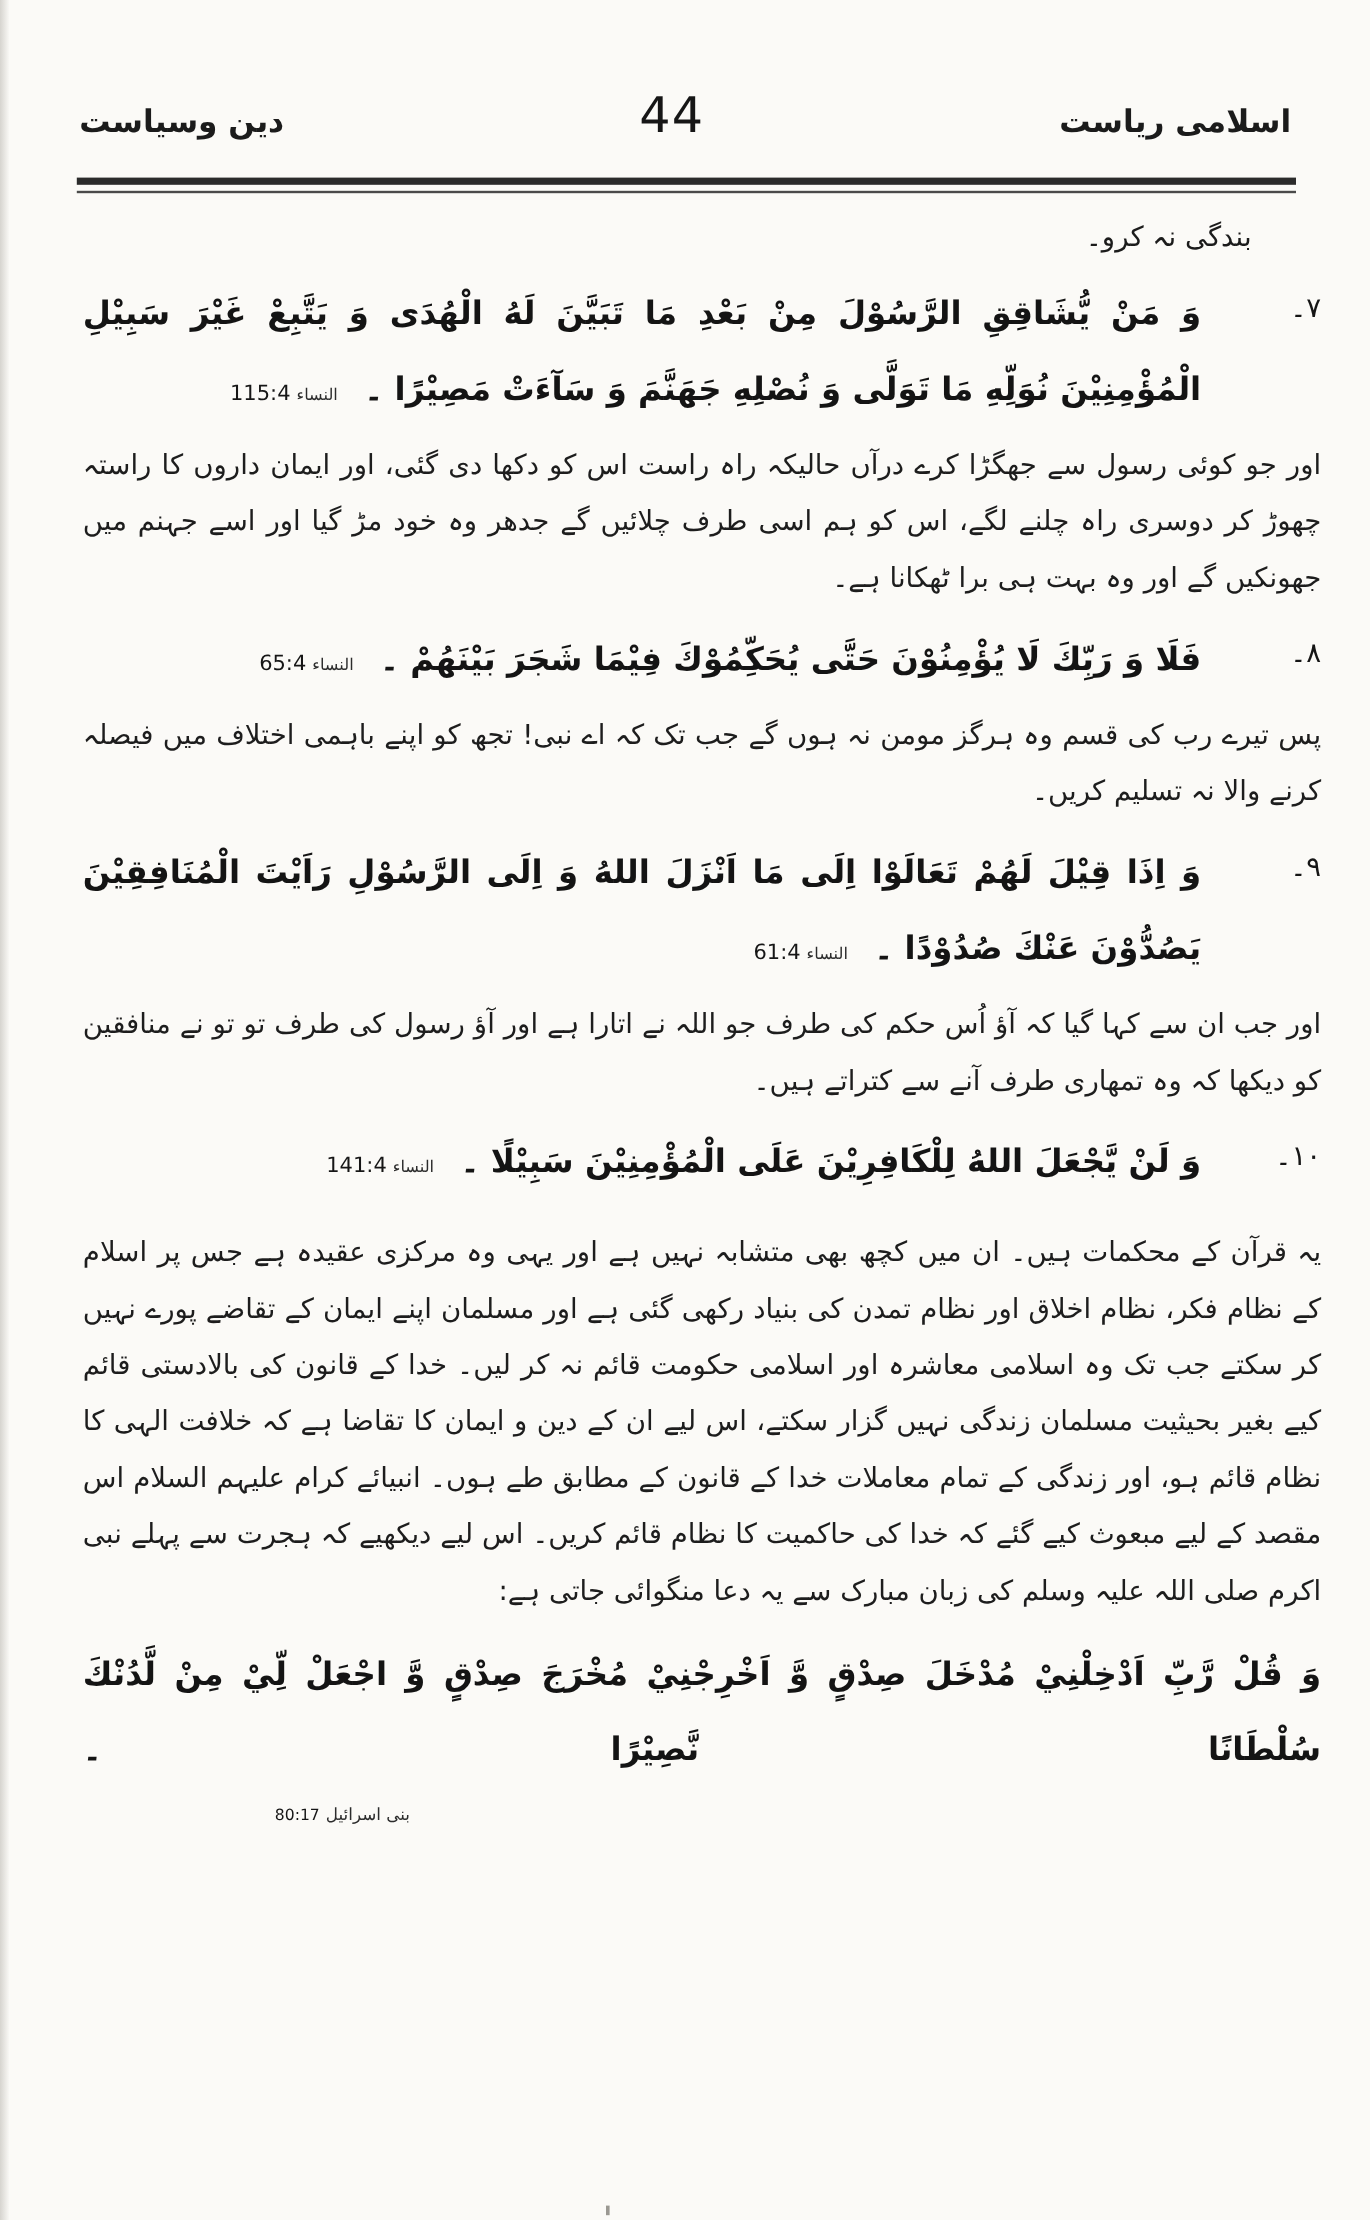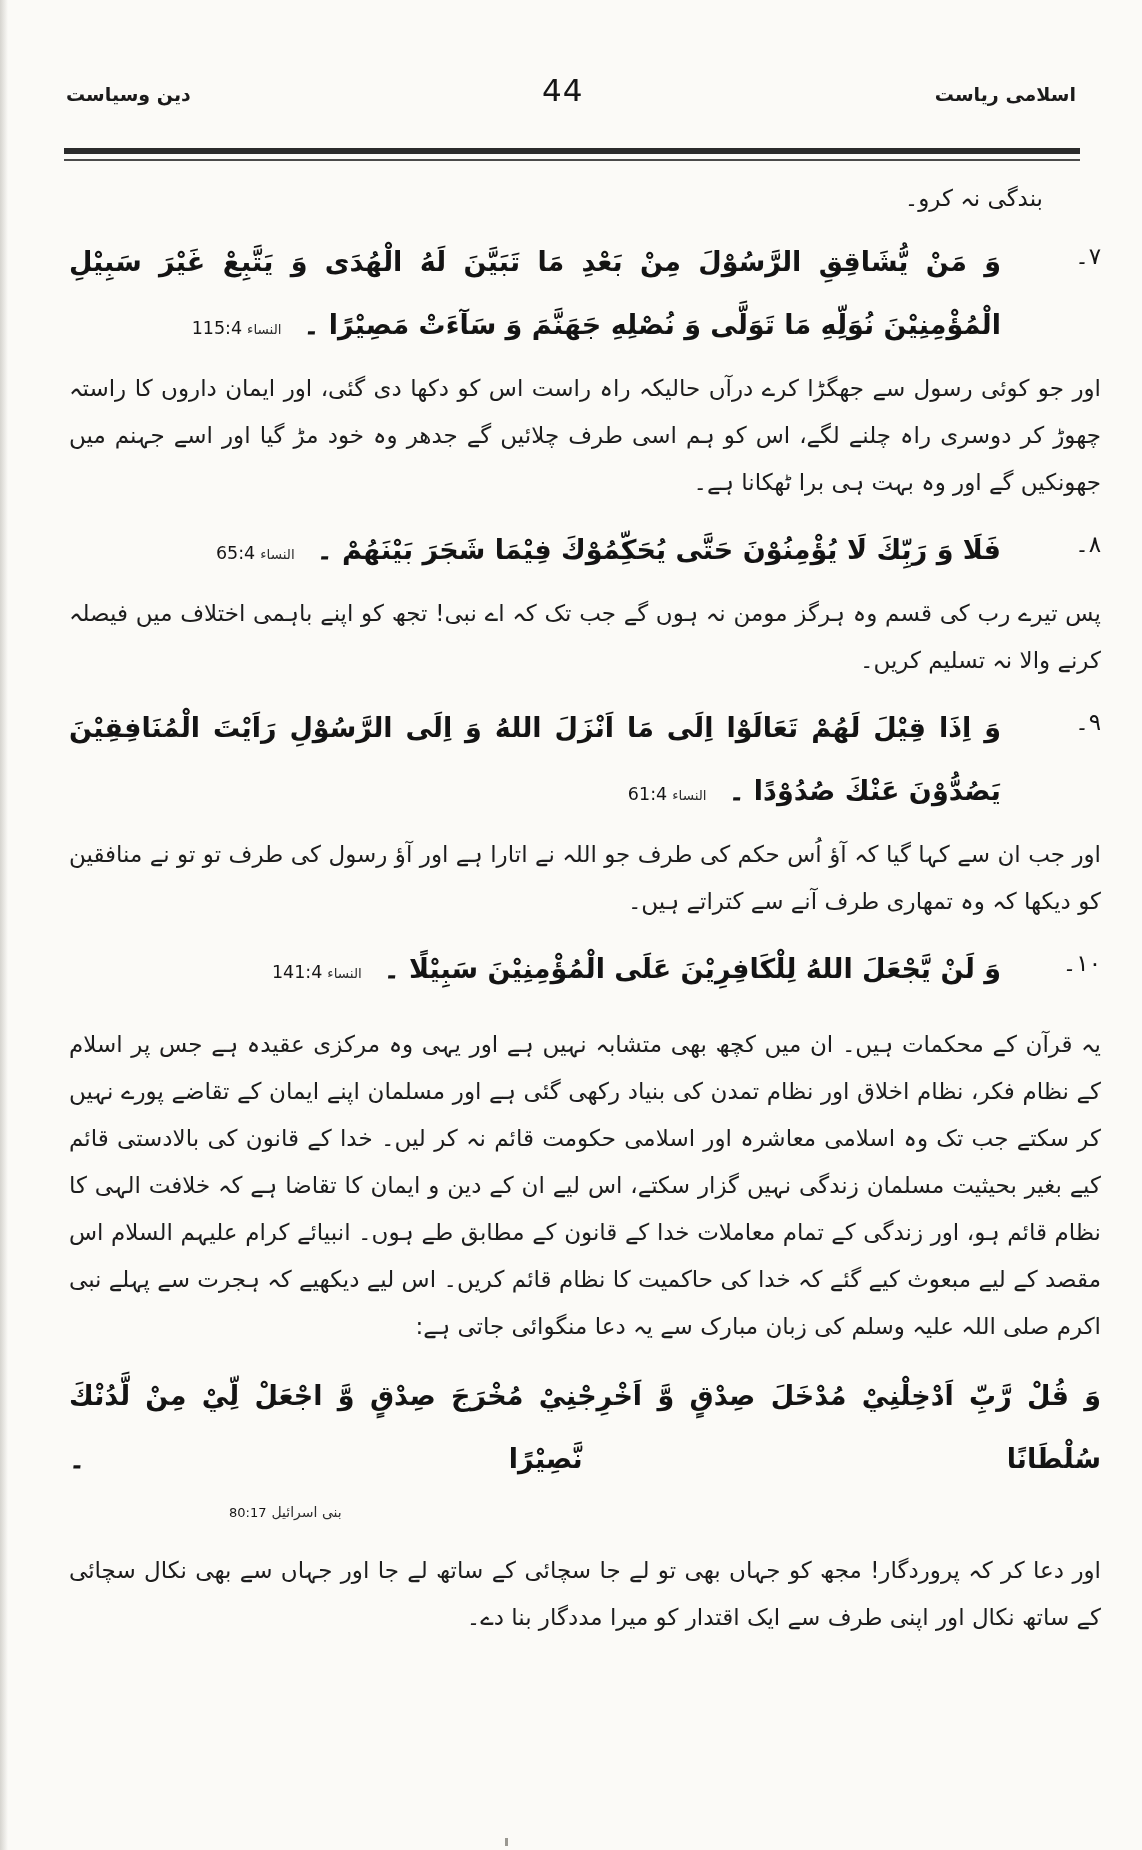--- a/index.html
+++ b/index.html
@@ -15,22 +15,22 @@
   }
   .edge-left{
     position:absolute;left:0;top:0;width:8px;height:100%;
     background:linear-gradient(to right,#d6d4cf,rgba(251,250,247,0));
   }
   .speck{position:absolute;background:#9a9892;}
   .pagehead{
     position:absolute;top:72px;left:66px;right:66px;
     display:flex;justify-content:space-between;align-items:baseline;
   }
-  .htitle{font-size:19px;font-weight:bold;letter-spacing:0.5px;}
-  .pagenum{font-size:31px;font-weight:500;letter-spacing:1px;color:#161616;}
+  .htitle{font-size:26px;font-weight:bold;letter-spacing:0.5px;}
+  .pagenum{font-size:41px;font-weight:500;letter-spacing:1px;color:#161616;}
   .rule{
     position:absolute;top:148px;left:64px;right:62px;height:5px;
     border-top:6px solid #2b2b2b;border-bottom:2px solid #4a4a4a;
   }
   .content{position:absolute;top:176px;right:41px;width:1032px;}
   .intro{
     font-size:23px;line-height:44px;margin:0 0 10px;
     text-align:right;padding-right:58px;
   }
   .verse-item{display:flex;gap:48px;margin:8px 0 2px;}
@@ -96,18 +96,17 @@
     <div class="verse-item">
       <span class="vnum">۱۰۔</span>
       <p class="arabic"><span>وَ لَنْ يَّجْعَلَ اللهُ لِلْكَافِرِيْنَ عَلَى الْمُؤْمِنِيْنَ سَبِيْلًا ۔</span><span class="ref"><span class="surah">النساء</span><span class="ayah">141:4</span></span></p>
     </div>
 
     <p class="para closing">یہ قرآن کے محکمات ہیں۔ ان میں کچھ بھی متشابہ نہیں ہے اور یہی وہ مرکزی عقیدہ ہے جس پر اسلام کے نظام فکر، نظام اخلاق اور نظام تمدن کی بنیاد رکھی گئی ہے اور مسلمان اپنے ایمان کے تقاضے پورے نہیں کر سکتے جب تک وہ اسلامی معاشرہ اور اسلامی حکومت قائم نہ کر لیں۔ خدا کے قانون کی بالادستی قائم کیے بغیر بحیثیت مسلمان زندگی نہیں گزار سکتے، اس لیے ان کے دین و ایمان کا تقاضا ہے کہ خلافت الہی کا نظام قائم ہو، اور زندگی کے تمام معاملات خدا کے قانون کے مطابق طے ہوں۔ انبیائے کرام علیہم السلام اس مقصد کے لیے مبعوث کیے گئے کہ خدا کی حاکمیت کا نظام قائم کریں۔ اس لیے دیکھیے کہ ہجرت سے پہلے نبی اکرم صلی اللہ علیہ وسلم کی زبان مبارک سے یہ دعا منگوائی جاتی ہے:</p>
 
     <p class="arabic dua">وَ قُلْ رَّبِّ اَدْخِلْنِيْ مُدْخَلَ صِدْقٍ وَّ اَخْرِجْنِيْ مُخْرَجَ صِدْقٍ وَّ اجْعَلْ لِّيْ مِنْ لَّدُنْكَ سُلْطَانًا نَّصِيْرًا ۔</p>
     <p class="dua-ref"><span class="surah">بنی اسرائیل</span><span class="ayah">80:17</span></p>
 
-    <p class="para">اور دعا کر کہ پروردگار! مجھ کو جہاں بھی تو لے جا سچائی کے ساتھ لے جا اور جہاں سے بھی نکال سچائی کے ساتھ نکال اور اپنی طرف سے ایک اقتدار کو میرا مددگار بنا دے۔</p>
 
   </main>
 
   <div class="speck" style="left:505px;bottom:4px;width:3px;height:8px;"></div>
 </div>
 
 </body></html>

